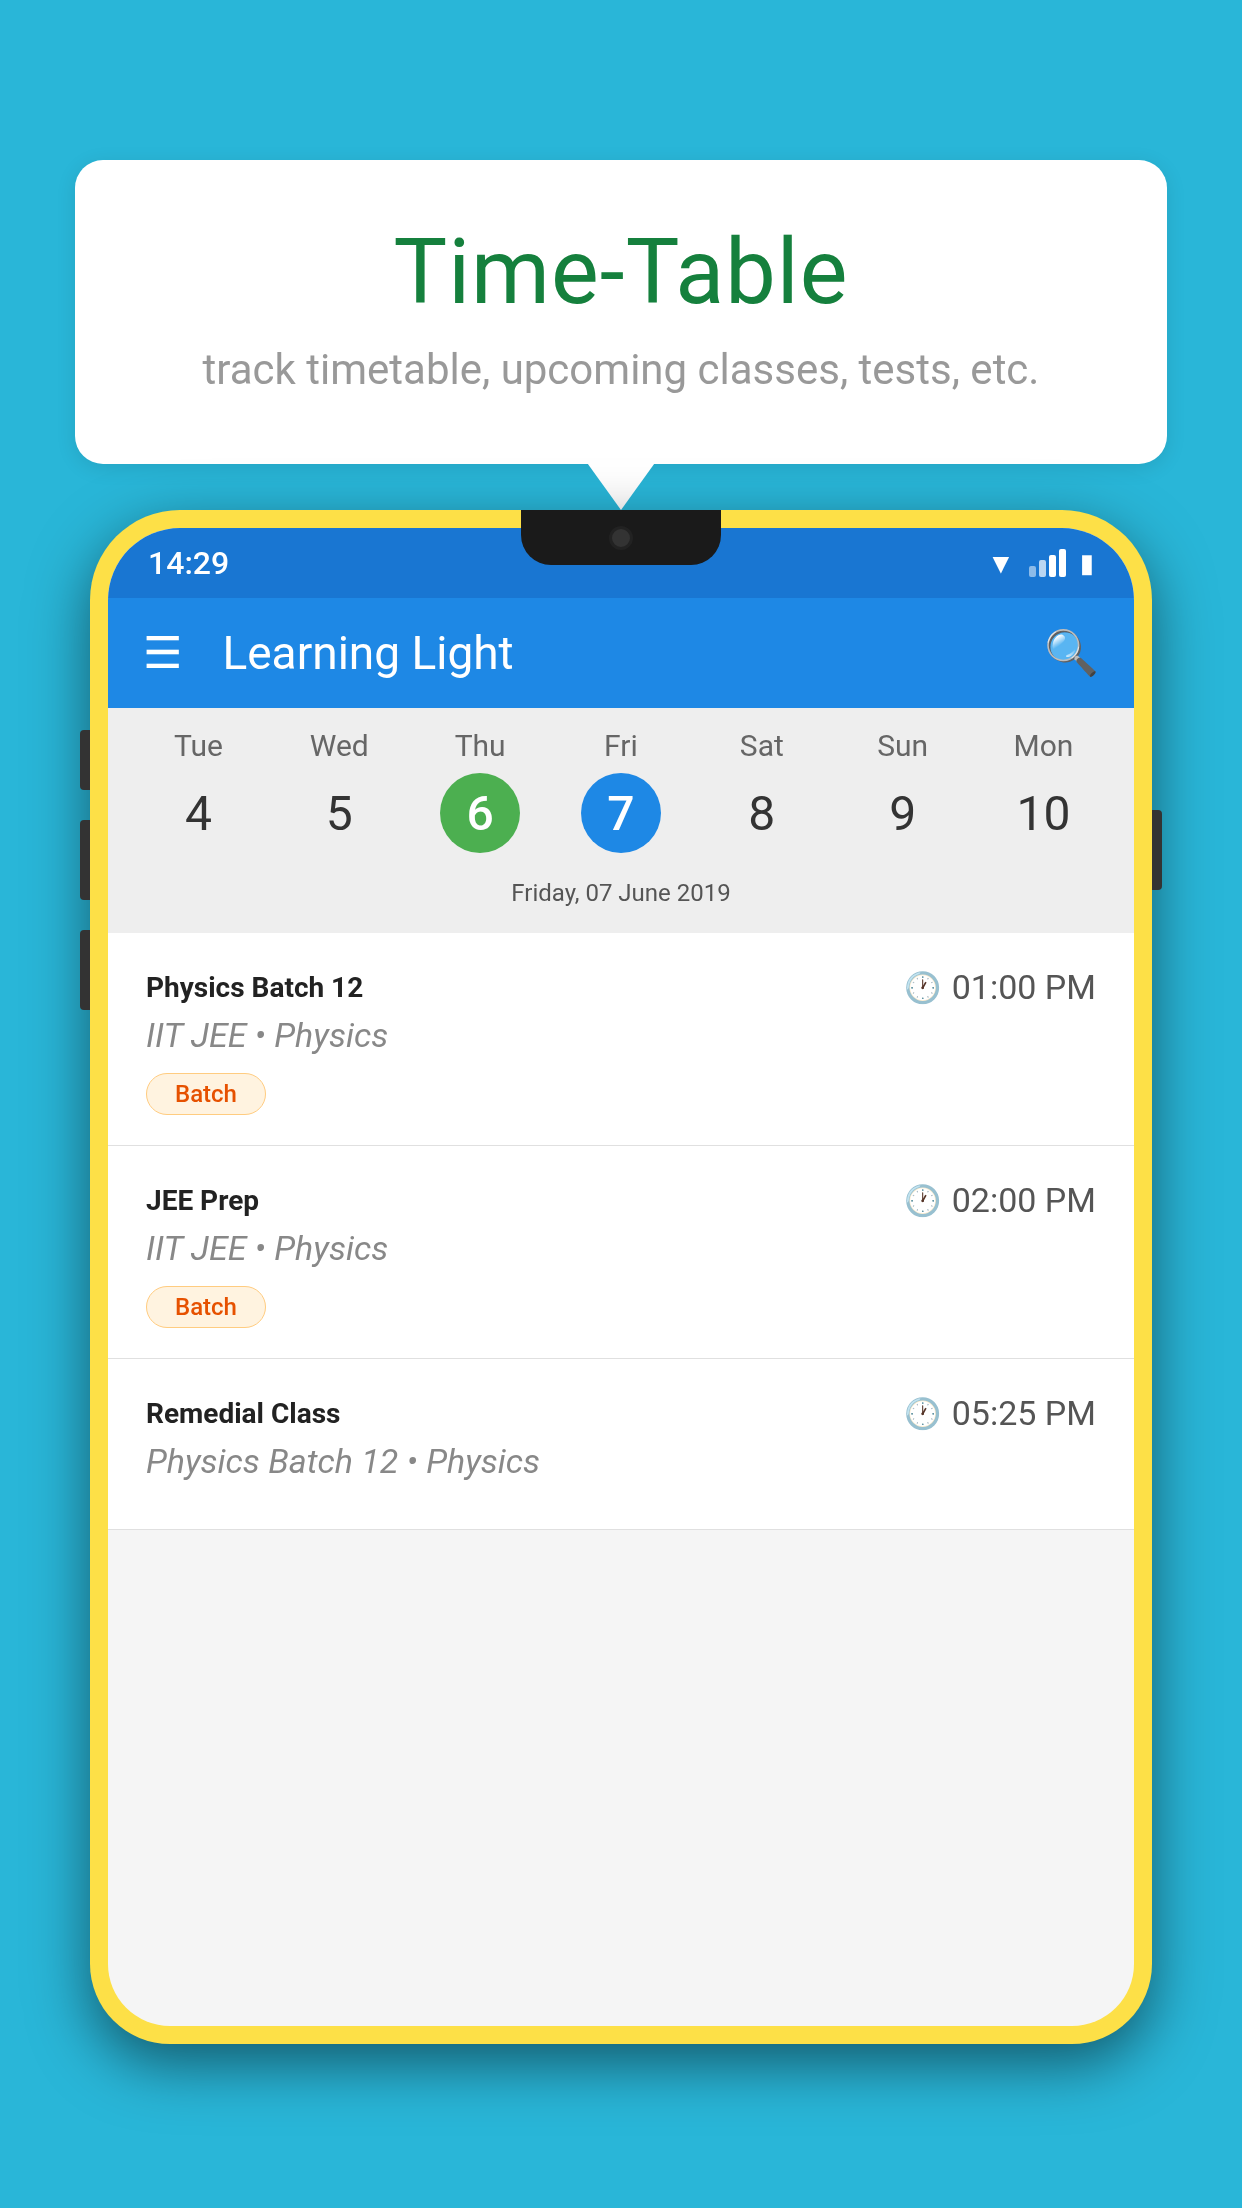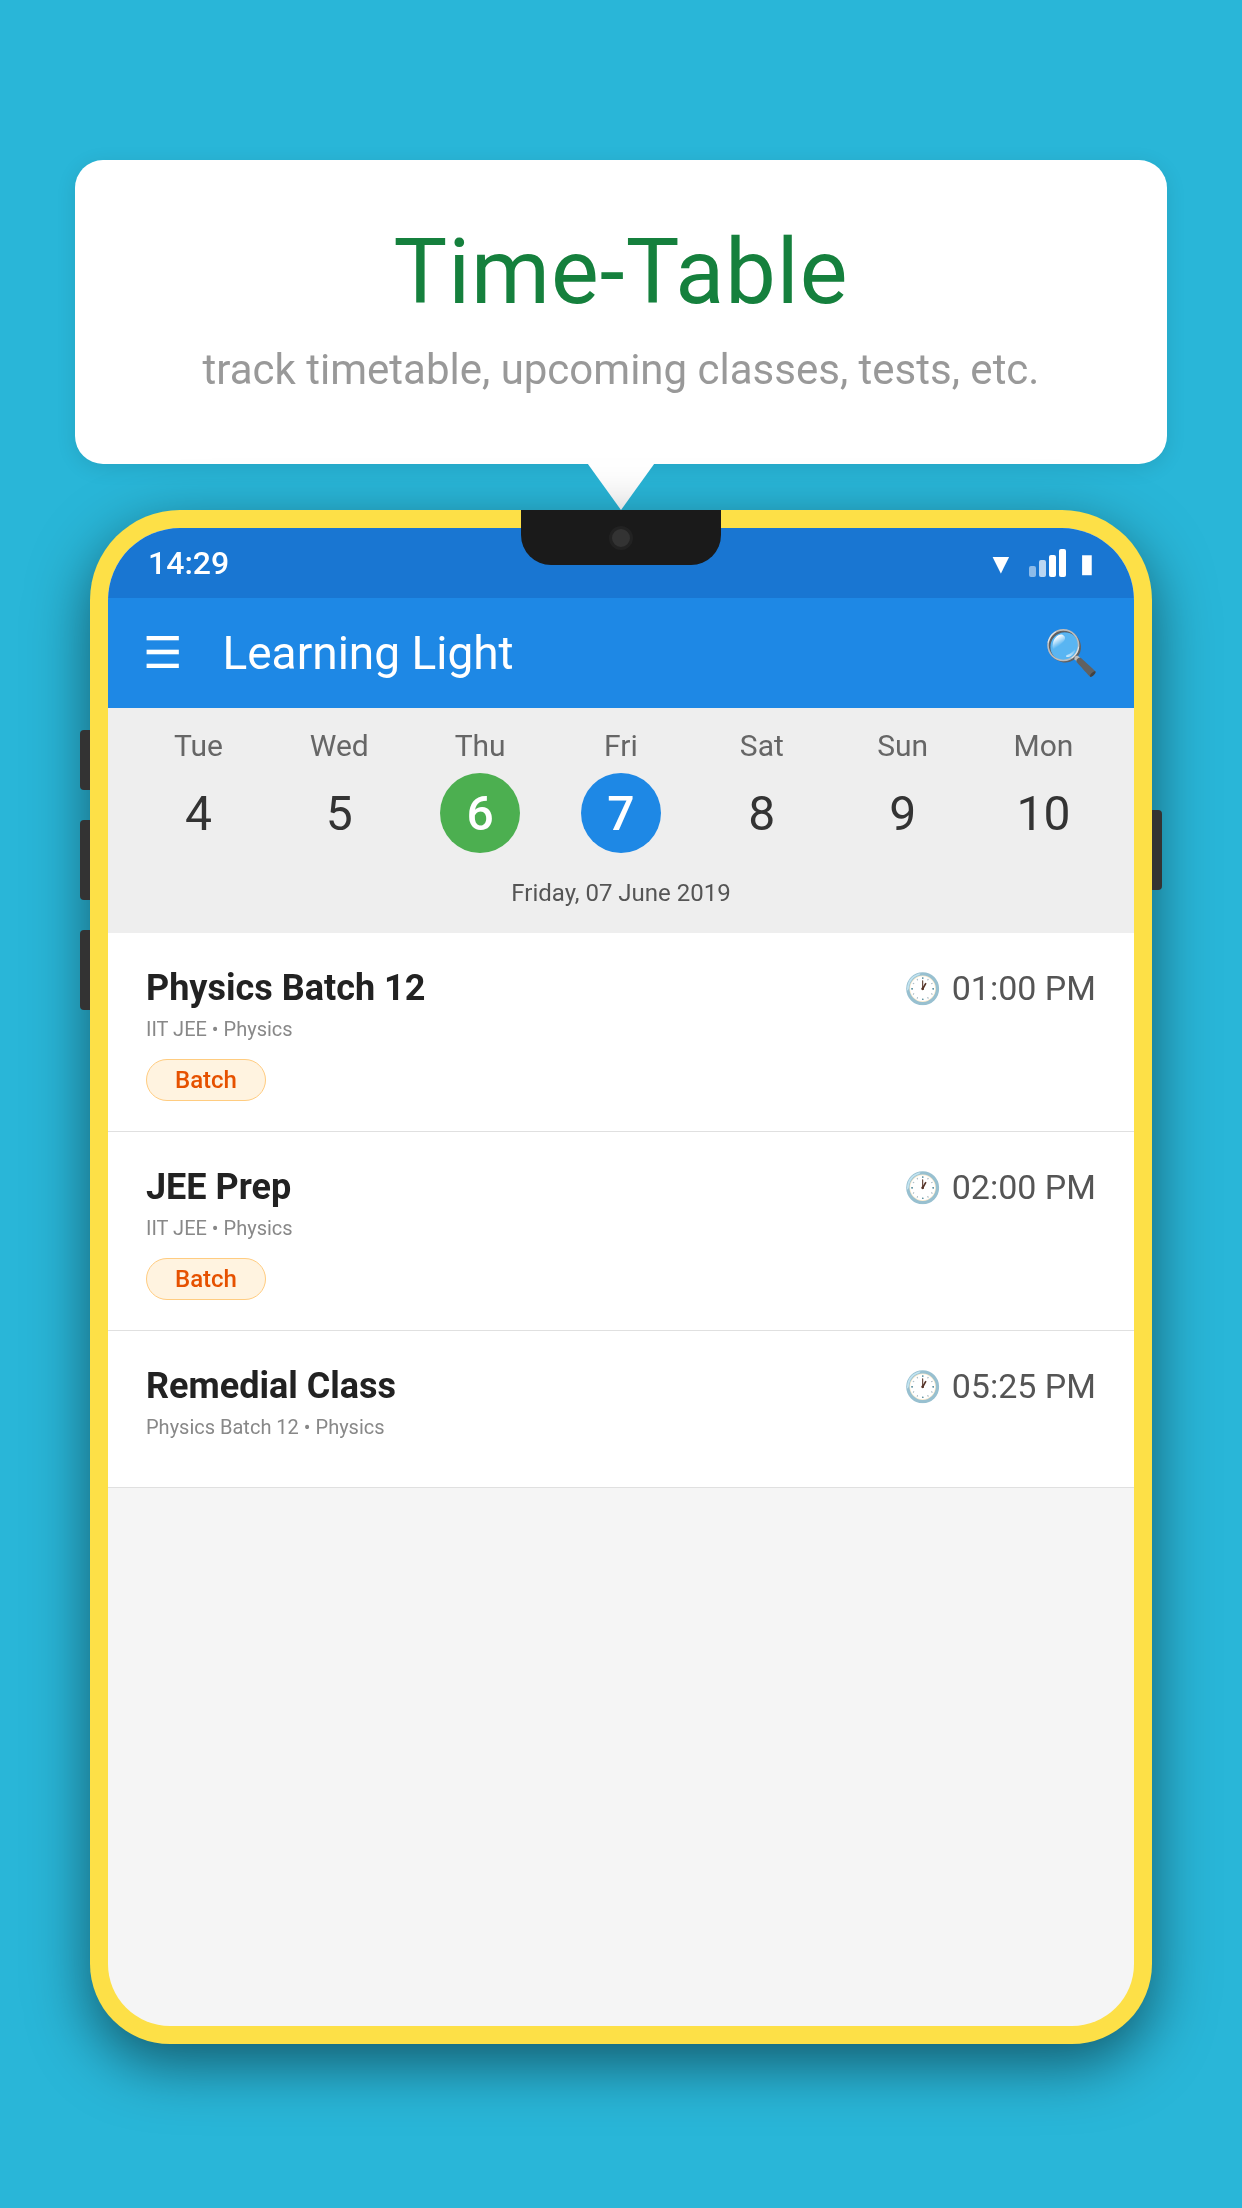--- a/index.html
+++ b/index.html
@@ -288,37 +288,38 @@
     }
 
     .class-header {
       display: flex;
       justify-content: space-between;
       align-items: center;
       margin-bottom: 8px;
     }
 
     .class-name {
-      font-size: 36px;
+      font-size: 28px;
       font-weight: 700;
       color: #222;
     }
 
     .class-time {
       display: flex;
       align-items: center;
       gap: 10px;
       font-size: 34px;
       color: #555;
     }
 
     .class-meta {
-      font-size: 20px;
+      font-size: 34px;
       color: #888;
       margin-bottom: 18px;
+      font-style: italic;
     }
 
     .batch-tag {
       display: inline-block;
       background: #FFF3E0;
       color: #E65100;
       border: 1.5px solid #FFCC80;
       border-radius: 30px;
       padding: 6px 28px;
       font-size: 24px;

